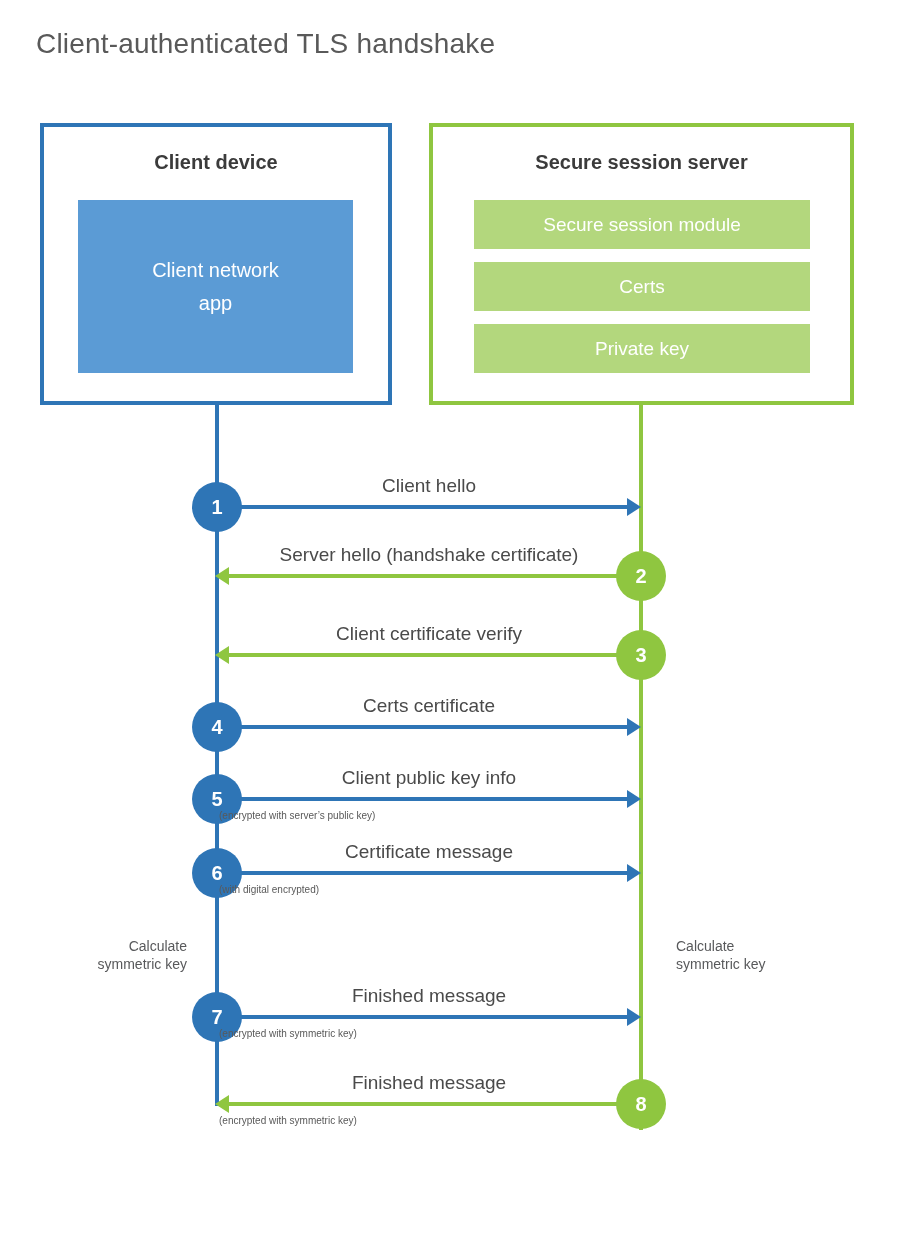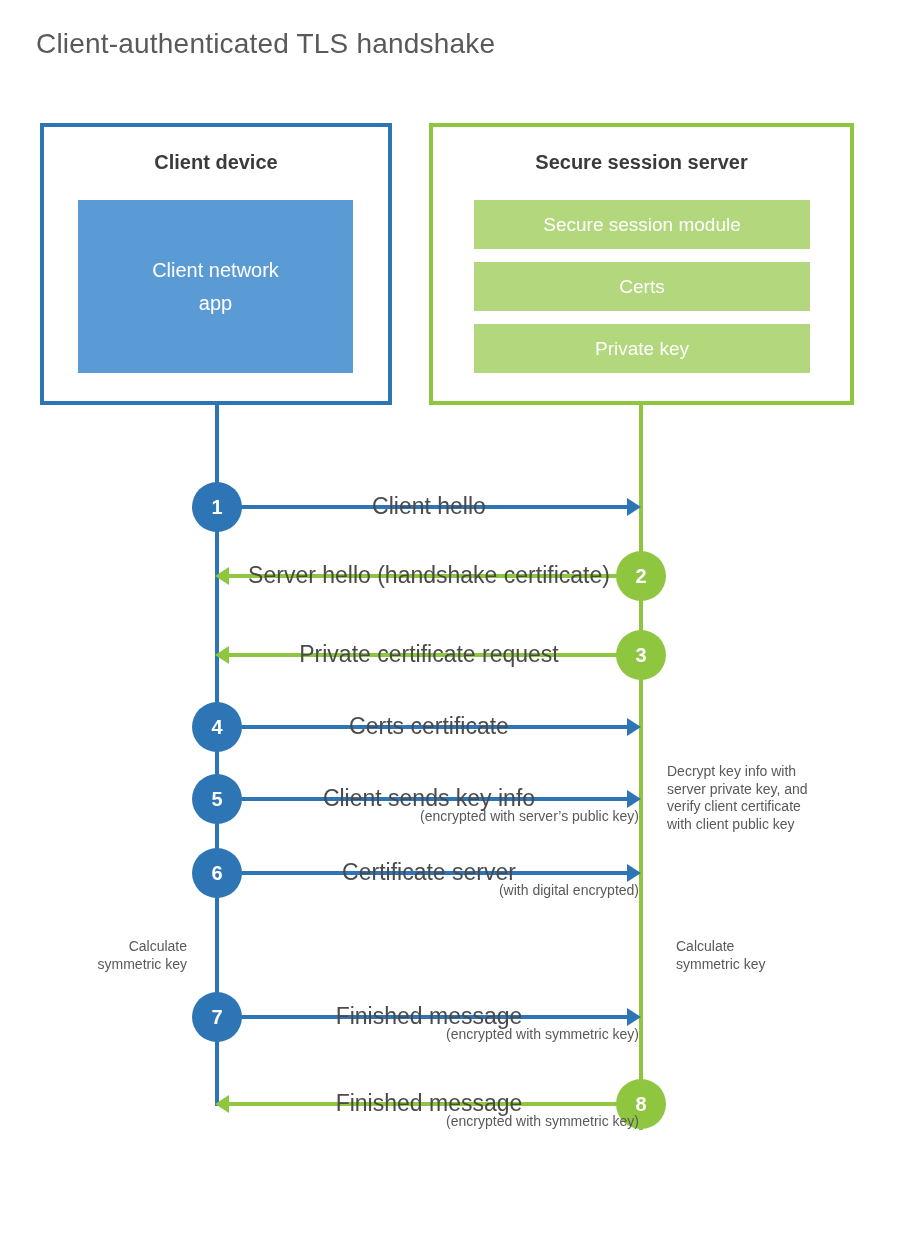--- a/index.html
+++ b/index.html
@@ -46,25 +46,25 @@
     position:absolute;width:0;height:0;z-index:2;
     border-top:9px solid transparent;border-bottom:9px solid transparent;
   }
   .step-circle{
     position:absolute;width:50px;height:50px;border-radius:50%;z-index:3;
     color:#ffffff;font-weight:bold;font-size:20px;
     display:flex;align-items:center;justify-content:center;
   }
   .msg-label{
     position:absolute;left:219px;width:420px;text-align:center;
-    font-size:23px;color:#4a4a4a;line-height:20px;z-index:3;margin-top:20px;
+    font-size:19px;color:#4a4a4a;line-height:20px;z-index:3;
   }
   .msg-sub{
-    position:absolute;left:219px;width:420px;text-align:right;
-    font-size:14px;color:#595959;line-height:16px;z-index:3;
+    position:absolute;left:219px;width:420px;text-align:left;
+    font-size:10px;color:#595959;line-height:16px;z-index:3;
   }
   .note{
     position:absolute;font-size:14px;color:#58595b;line-height:17.5px;
     white-space:pre-line;z-index:3;
   }
   #note-decrypt{left:667px;top:763px;}
   #note-calc-left{left:69px;top:938px;width:118px;text-align:right;}
   #note-calc-right{left:676px;top:938px;text-align:left;}
 </style>
 </head>
@@ -97,49 +97,45 @@
       <div class="arrow-head" style="top: 498px; left: 627px; border-left: 14px solid var(--blue);"></div>
       <div class="step-circle" style="left: 192px; top: 482px; background: var(--blue);">1</div>
       <div class="msg-label" style="top: 476px;">Client hello</div>
       <div class="arrow-line" style="top: 574px; background: var(--green); left: 229px; width: 412px;"></div>
       <div class="arrow-head" style="top: 567px; left: 215px; border-right: 14px solid var(--green);"></div>
       <div class="step-circle" style="left: 616px; top: 551px; background: var(--green);">2</div>
       <div class="msg-label" style="top: 545px;">Server hello (handshake certificate)</div>
       <div class="arrow-line" style="top: 653px; background: var(--green); left: 229px; width: 412px;"></div>
       <div class="arrow-head" style="top: 646px; left: 215px; border-right: 14px solid var(--green);"></div>
       <div class="step-circle" style="left: 616px; top: 630px; background: var(--green);">3</div>
-      <div class="msg-label" style="top: 624px;">Private certificate request</div>
+      <div class="msg-label" style="top: 624px;">Client certificate verify</div>
       <div class="arrow-line" style="top: 725px; background: var(--blue); left: 219px; width: 408px;"></div>
       <div class="arrow-head" style="top: 718px; left: 627px; border-left: 14px solid var(--blue);"></div>
       <div class="step-circle" style="left: 192px; top: 702px; background: var(--blue);">4</div>
       <div class="msg-label" style="top: 696px;">Certs certificate</div>
       <div class="arrow-line" style="top: 797px; background: var(--blue); left: 219px; width: 408px;"></div>
       <div class="arrow-head" style="top: 790px; left: 627px; border-left: 14px solid var(--blue);"></div>
       <div class="step-circle" style="left: 192px; top: 774px; background: var(--blue);">5</div>
-      <div class="msg-label" style="top: 768px;">Client sends key info</div>
+      <div class="msg-label" style="top: 768px;">Client public key info</div>
       <div class="msg-sub" style="top: 808px;">(encrypted with server’s public key)</div>
       <div class="arrow-line" style="top: 871px; background: var(--blue); left: 219px; width: 408px;"></div>
       <div class="arrow-head" style="top: 864px; left: 627px; border-left: 14px solid var(--blue);"></div>
       <div class="step-circle" style="left: 192px; top: 848px; background: var(--blue);">6</div>
-      <div class="msg-label" style="top: 842px;">Certificate server</div>
+      <div class="msg-label" style="top: 842px;">Certificate message</div>
       <div class="msg-sub" style="top: 882px;">(with digital encrypted)</div>
       <div class="arrow-line" style="top: 1015px; background: var(--blue); left: 219px; width: 408px;"></div>
       <div class="arrow-head" style="top: 1008px; left: 627px; border-left: 14px solid var(--blue);"></div>
       <div class="step-circle" style="left: 192px; top: 992px; background: var(--blue);">7</div>
       <div class="msg-label" style="top: 986px;">Finished message</div>
       <div class="msg-sub" style="top: 1026px;">(encrypted with symmetric key)</div>
       <div class="arrow-line" style="top: 1102px; background: var(--green); left: 229px; width: 412px;"></div>
       <div class="arrow-head" style="top: 1095px; left: 215px; border-right: 14px solid var(--green);"></div>
       <div class="step-circle" style="left: 616px; top: 1079px; background: var(--green);">8</div>
       <div class="msg-label" style="top: 1073px;">Finished message</div>
       <div class="msg-sub" style="top: 1113px;">(encrypted with symmetric key)</div>
     </div>
 
-  <div class="note" id="note-decrypt">Decrypt key info with
-server private key, and
-verify client certificate
-with client public key</div>
   <div class="note" id="note-calc-left">Calculate
 symmetric key</div>
   <div class="note" id="note-calc-right">Calculate
 symmetric key</div>
 
 </div>
 
 </body></html>

